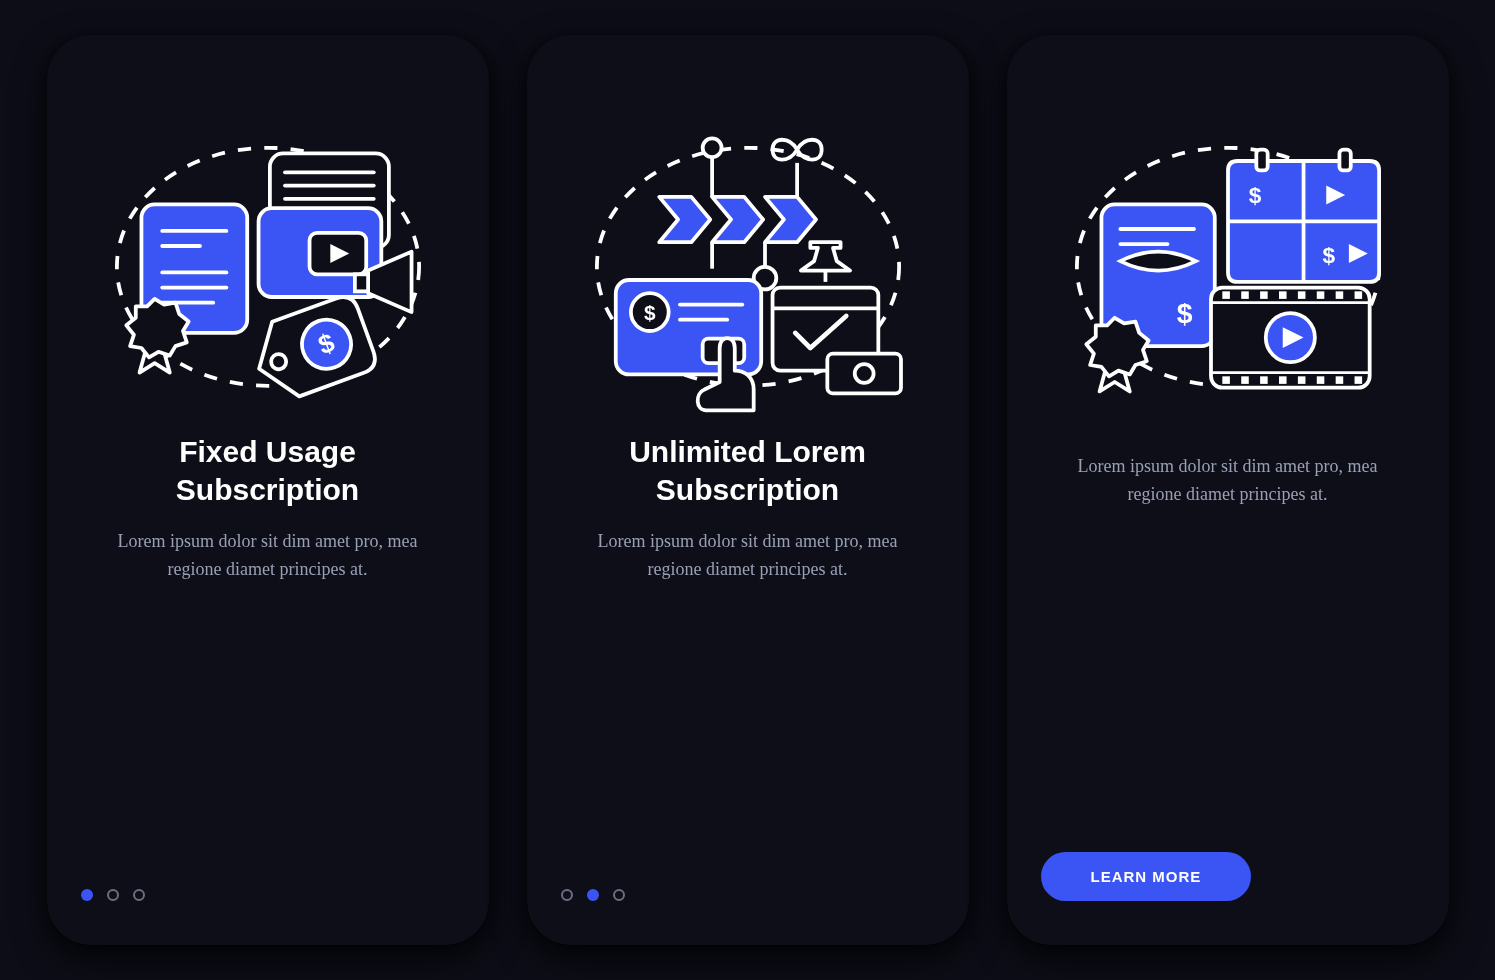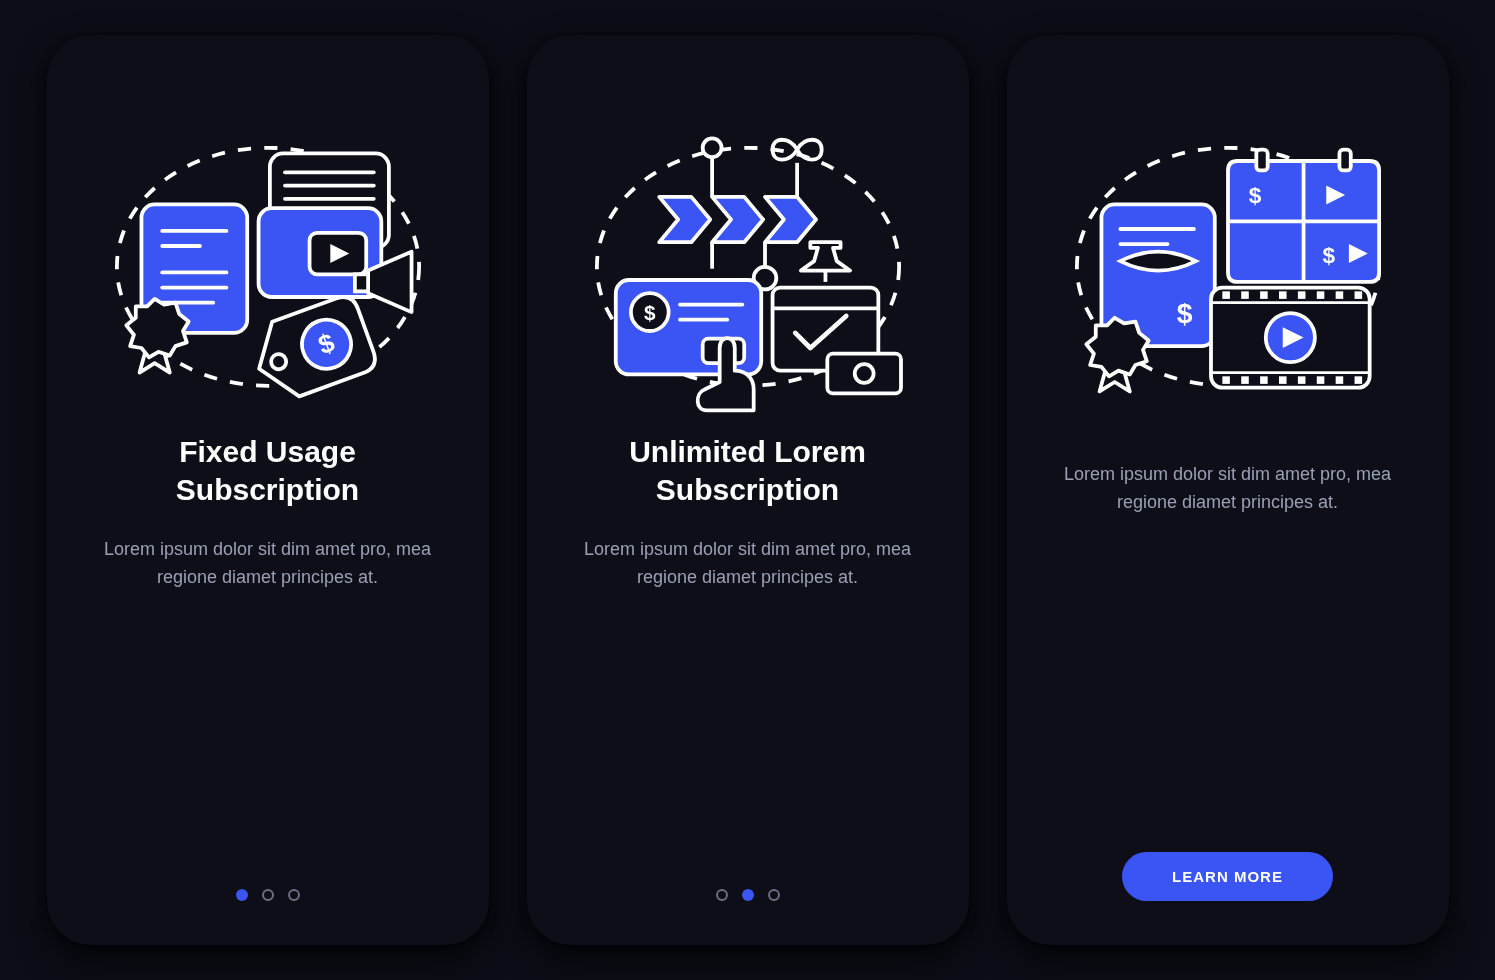--- a/index.html
+++ b/index.html
@@ -22,24 +22,24 @@
     padding:40px 34px 34px;
     position:relative;
   }
   .illus{width:340px;height:340px;margin-top:18px;flex:0 0 auto;}
   .title{
     color:#fff;font-weight:800;font-size:30px;line-height:1.25;
     text-align:center;max-width:340px;
   }
   .desc{
     color:var(--muted);font-size:18px;line-height:1.55;
-    text-align:center;margin-top:28px;max-width:330px;
+    text-align:center;margin-top:20px;max-width:330px;font-family:Liberation Serif, serif;
   }
   .footer{
-    margin-top:auto;width:100%;display:flex;justify-content:center;
+    margin-top:auto;width:100%;display:flex;justify-content:flex-start;
     padding-bottom:10px;
   }
   .dots{display:flex;gap:14px;align-items:center;}
   .dot{width:12px;height:12px;border-radius:50%;border:2px solid var(--dot-off);}
   .dot.active{border:none;background:var(--accent);width:12px;height:12px;}
   .learn{
     background:var(--accent);color:#fff;border:none;
     padding:16px 50px;border-radius:999px;font-weight:800;
     font-size:15px;letter-spacing:1px;cursor:pointer;
   }

